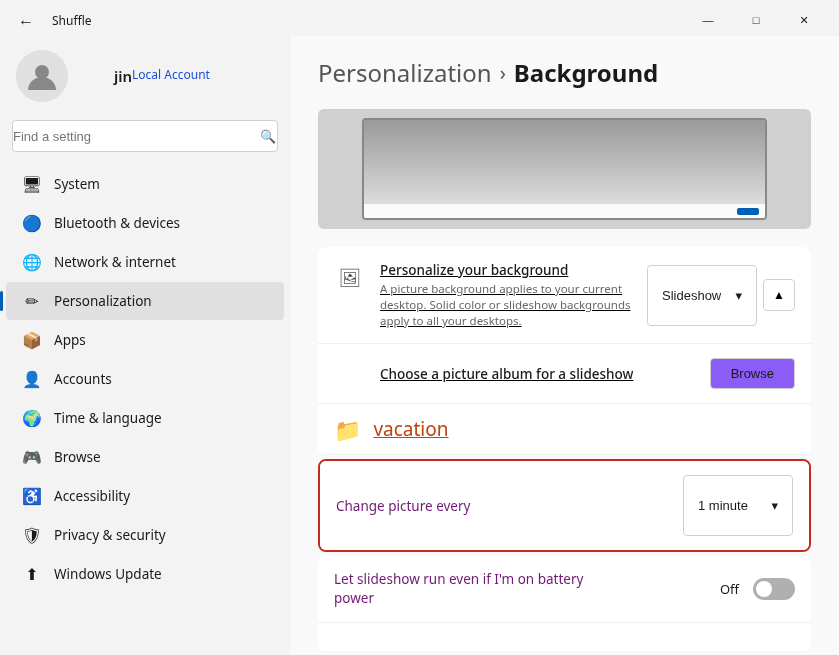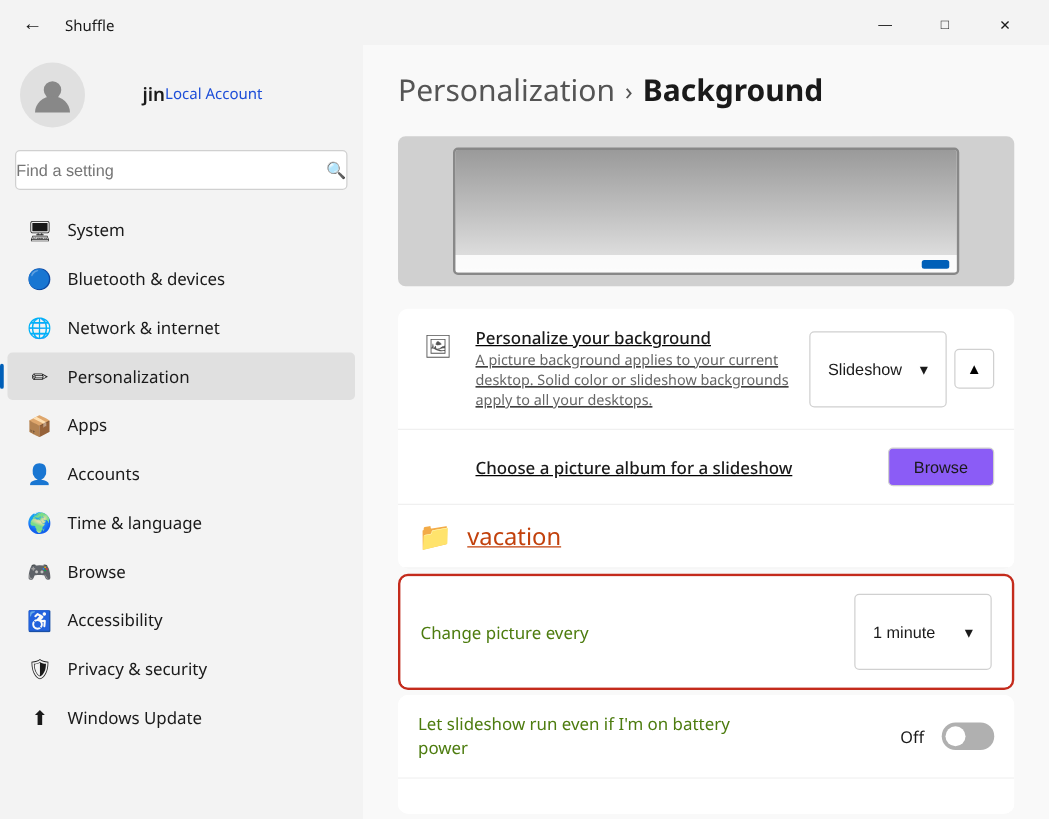--- a/index.html
+++ b/index.html
@@ -301,21 +301,21 @@
     
     .simple-row {
       display: flex;
       align-items: center;
       justify-content: space-between;
       padding: 14px 16px;
       background: white;
       border-bottom: 1px solid #f0f0f0;
     }
     .simple-row:last-child { border-bottom: none; }
-    .simple-row-title { font-size: 13.5px; color: #4d7c0f; }
+    .simple-row-title { font-size: 13.5px; color: #701a75; }
     
     .toggle {
       width: 42px;
       height: 22px;
       border-radius: 11px;
       position: relative;
       cursor: pointer;
       display: flex;
       align-items: center;
       flex-shrink: 0;

